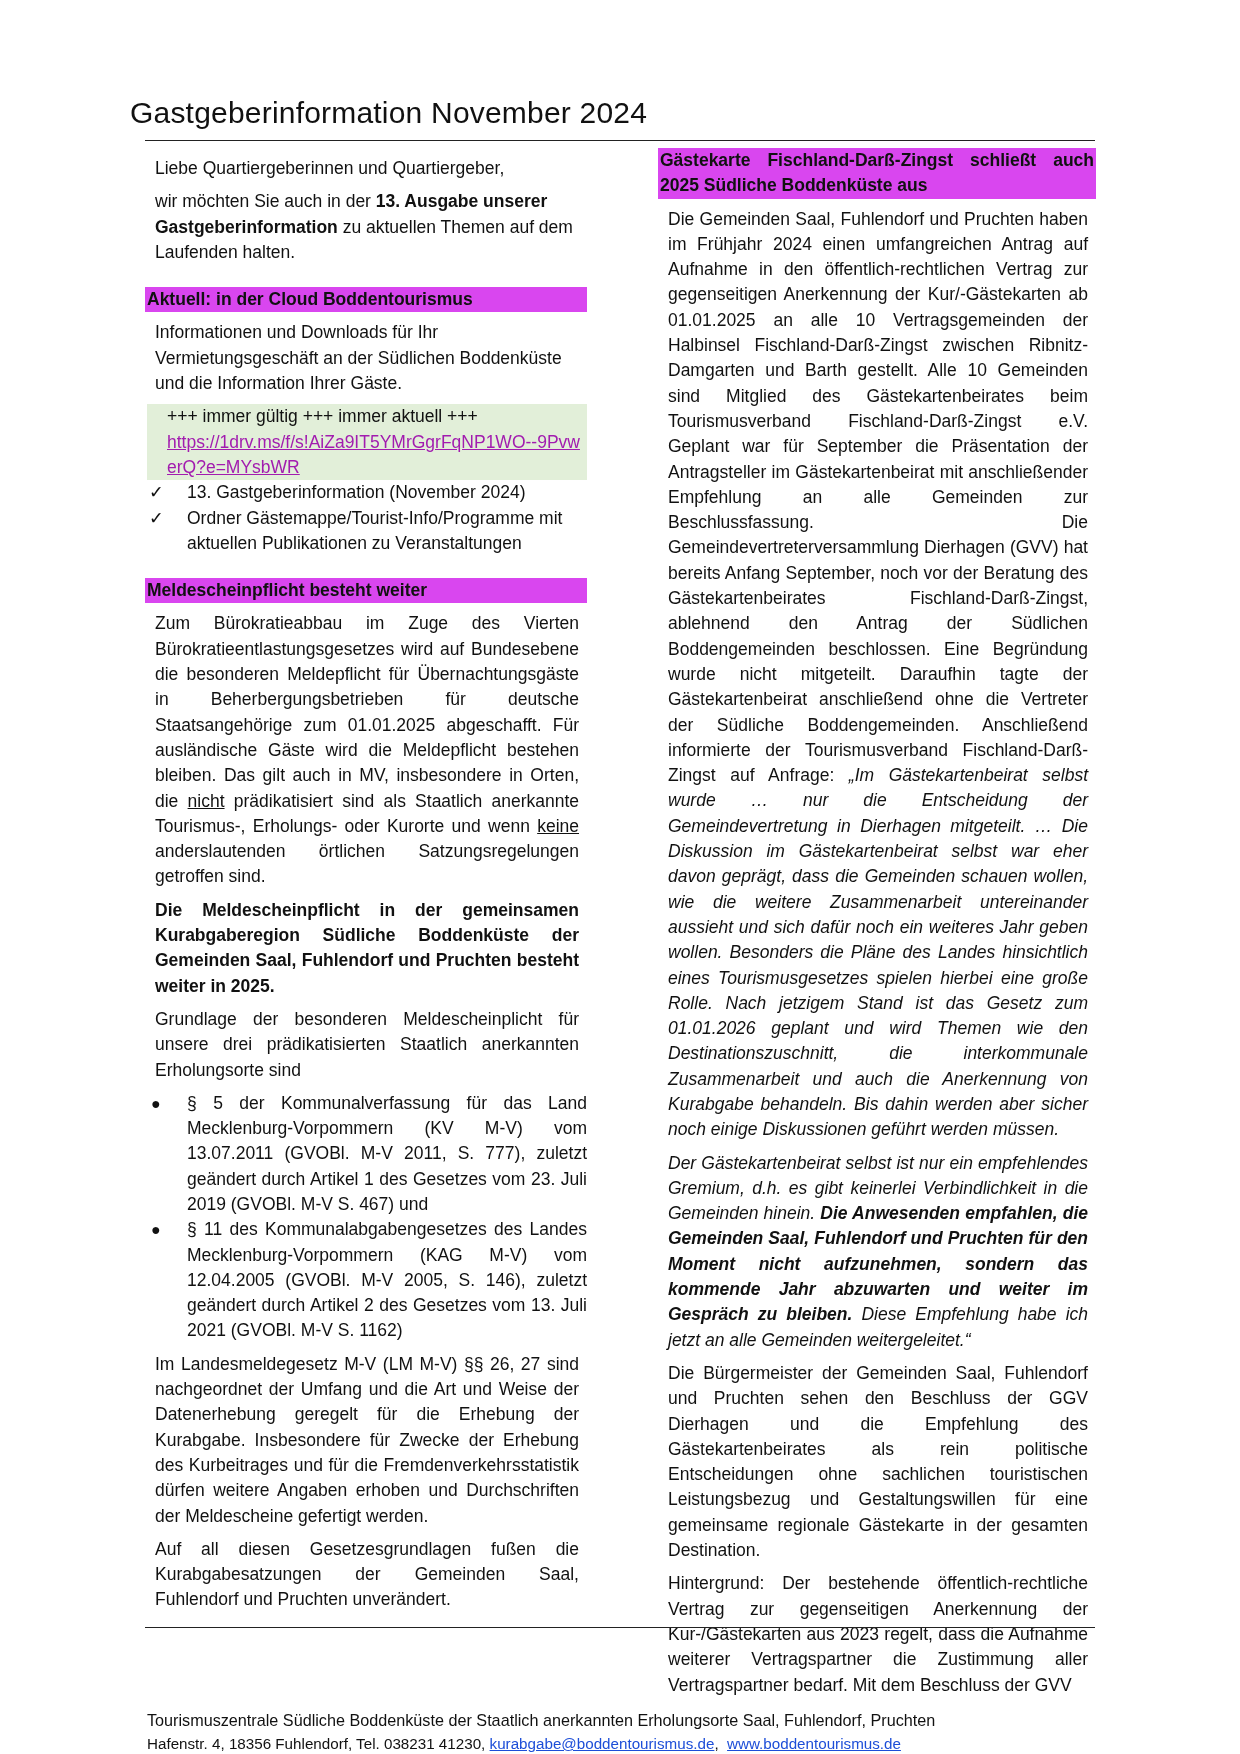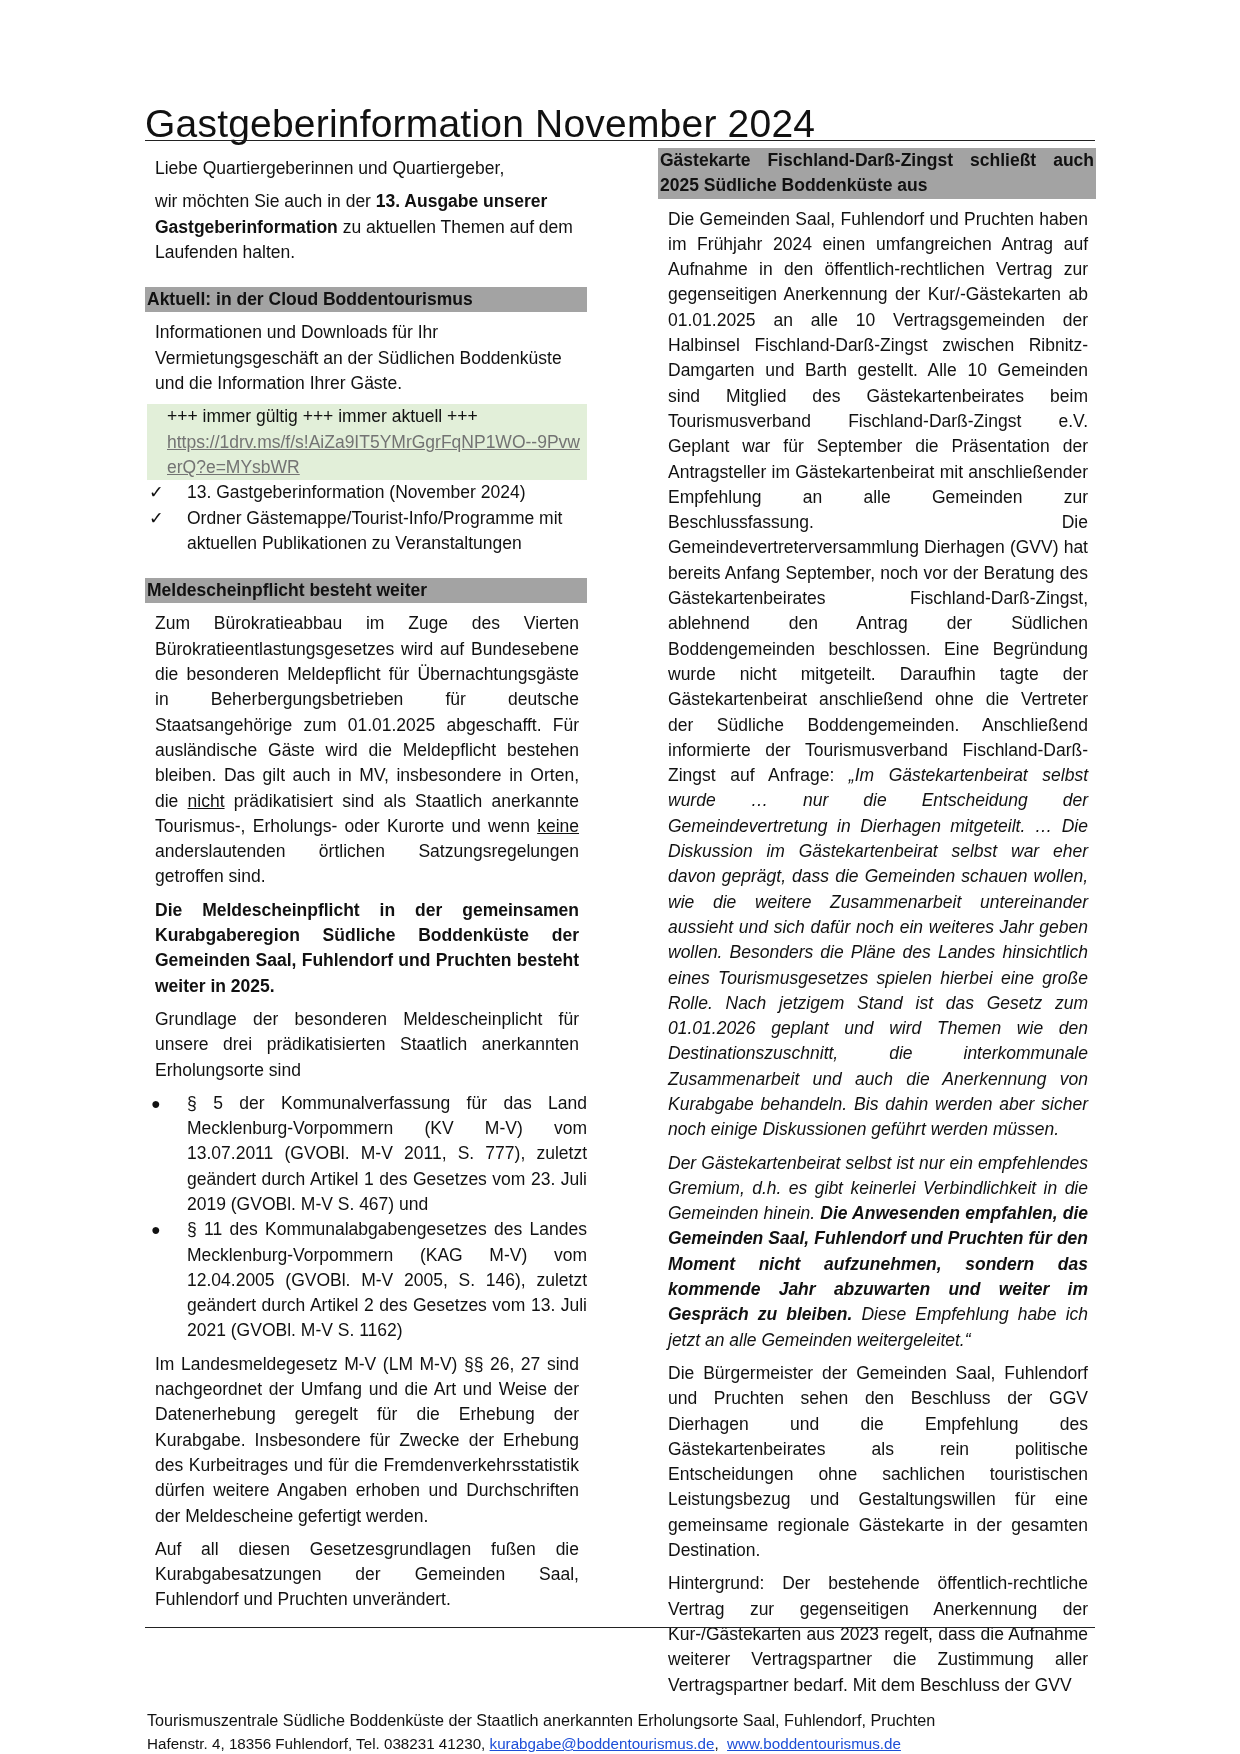--- a/index.html
+++ b/index.html
@@ -1,33 +1,33 @@
 <!DOCTYPE html>
 <html><head>
 <meta charset="utf-8">
 <style>
   html, body { margin: 0; padding: 0; background: #ffffff; }
   body { width: 1240px; height: 1754px; position: relative; font-family: "Liberation Sans", "DejaVu Sans", sans-serif; color: #111; }
   .page { position: absolute; left: 0; top: 0; width: 1240px; height: 1754px; }
-  .title { position: absolute; left: 145px; top: 76px; font-size: 39px; font-weight: normal; letter-spacing: 0.2px; }
+  .title { position: absolute; left: 130px; top: 76px; font-size: 30px; font-weight: normal; letter-spacing: 0.2px; }
   .rule-top { position: absolute; left: 145px; top: 140px; width: 950px; height: 0; border-top: 1.6px solid #222; }
   .rule-bottom { position: absolute; left: 145px; top: 1627px; width: 950px; height: 0; border-top: 1.6px solid #222; }
   .col { position: absolute; top: 148px; font-size: 17.5px; line-height: 25.3px; }
   .col-left { left: 147px; width: 440px; }
   .col-right { left: 660px; width: 436px; }
   p { margin: 8px; }
   .j { text-align: justify; }
   .gap8 { margin-top: 8px; }
   .gap20 { margin-top: 22px; }
   .hl { background: #e2efd9; padding-left: 20px; }
-  .h-block { background: #a3a3a3; font-weight: bold; padding: 0 2px; margin-left: -2px; }
+  .h-block { background: #d946ef; font-weight: bold; padding: 0 2px; margin-left: -2px; }
   b { font-weight: bold; }
   i { font-style: italic; }
   u { text-decoration: underline; }
-  a.link { color: #737373; text-decoration: underline; }
+  a.link { color: #a21caf; text-decoration: underline; }
   ul.check, ul.bullet { list-style: none; margin: 0; padding: 0; }
   ul.check li, ul.bullet li { position: relative; padding-left: 40px; }
   ul.check li .mark { position: absolute; left: 2px; top: 0; }
   ul.bullet li .mark { position: absolute; left: 4px; top: 0; font-size: 16px; }
   .footer { position: absolute; left: 147px; top: 1708px; width: 960px; font-size: 16.2px; line-height: 24px; }
   .footer .addr { font-size: 15.2px; }
   .footer a { color: #1d4ed8; text-decoration: underline; }
 </style>
 </head>
 <body>

